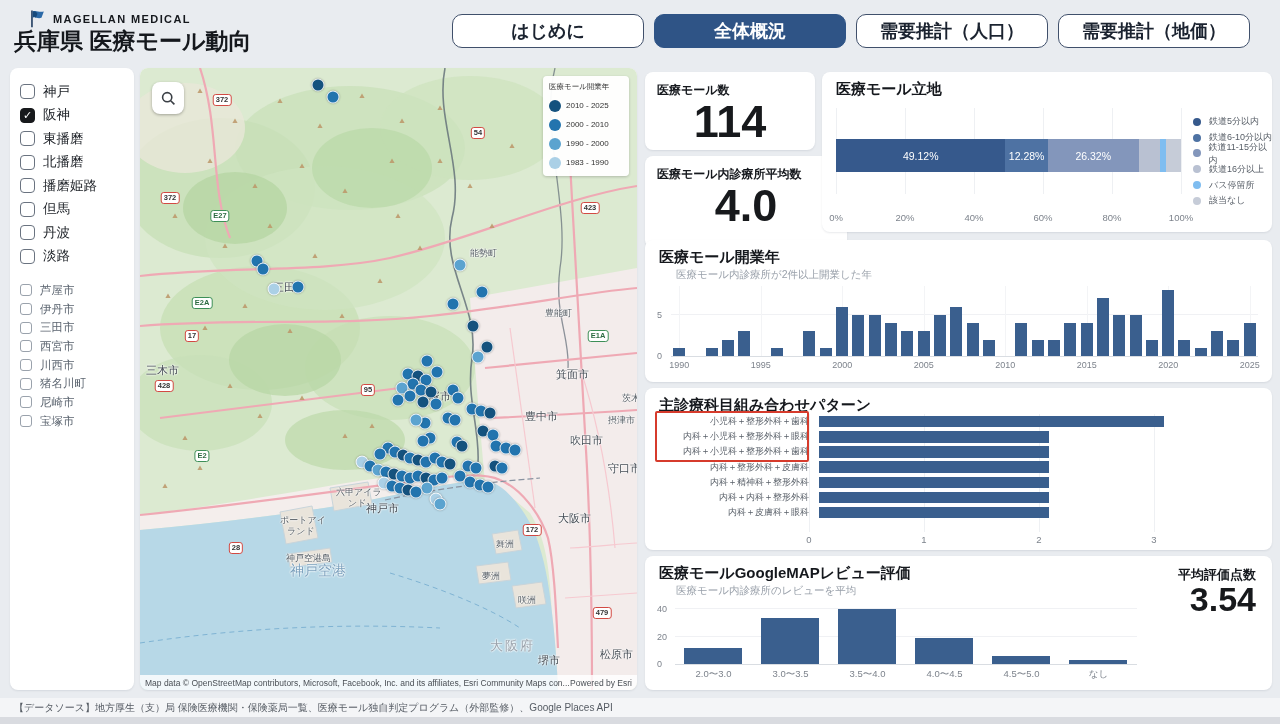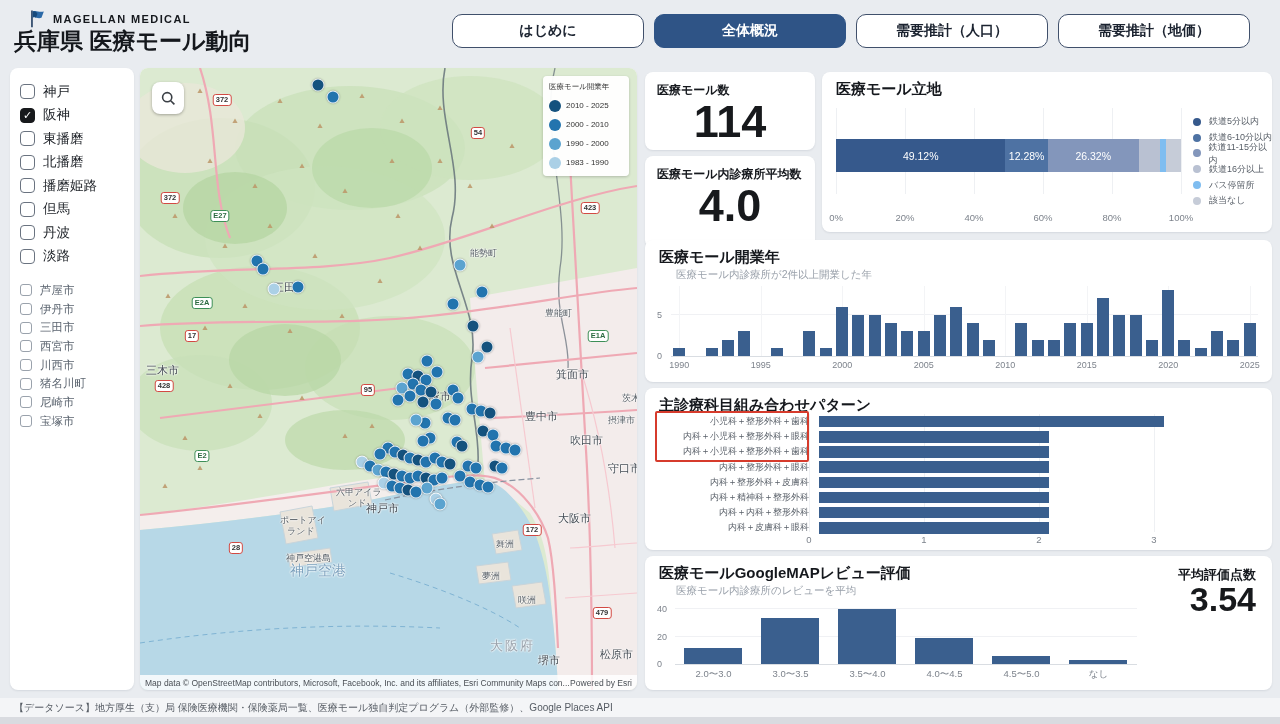--- a/index.html
+++ b/index.html
@@ -4,21 +4,21 @@
 <style>
   html,body{margin:0;padding:0;background:#e9ecf0;font-family:"Liberation Sans","DejaVu Sans",sans-serif;}
   .app{position:relative;width:1280px;height:724px;background:#e9ecf0;overflow:hidden;}
   .card{position:absolute;background:#fff;border-radius:8px;box-shadow:0 1px 2px rgba(40,50,70,.10);}
   
   .brand{position:absolute;left:28px;top:9px;display:flex;align-items:center;gap:6px;}
   .brand span{font-size:11px;font-weight:700;letter-spacing:1.4px;color:#15181d;}
   .page-title{position:absolute;left:14px;top:26px;font-size:23px;font-weight:700;color:#15181d;}
   .tabs{position:absolute;right:30px;top:14px;display:flex;gap:10px;}
   .tab{width:192px;height:34px;border-radius:10px;border:1.6px solid #40506b;background:#fff;
-       font-size:14px;font-weight:700;color:#1b2330;display:flex;align-items:center;justify-content:center;cursor:pointer;
+       font-size:18px;font-weight:700;color:#1b2330;display:flex;align-items:center;justify-content:center;cursor:pointer;
        font-family:inherit;}
   .tab.active{background:#2f5486;border-color:#2f5486;color:#fff;}
   
   .sidebar{left:10px;top:68px;width:124px;height:622px;padding:12px 10px;box-sizing:border-box;}
   .chk-row{display:flex;align-items:center;gap:8px;cursor:pointer;}
   .chk-row.region{height:23.5px;font-size:13.5px;color:#20242a;}
   .chk-row.city{height:18.7px;font-size:11.5px;color:#5c6570;}
   .cb{flex:0 0 auto;width:15px;height:15px;border:1.6px solid #6a7380;border-radius:4px;background:#fff;
       display:flex;align-items:center;justify-content:center;font-size:11px;color:#fff;box-sizing:border-box;}
   .chk-row.city .cb{width:12px;height:12px;border-color:#9aa2ac;border-radius:3px;}
@@ -450,21 +450,21 @@
       <span>Powered by Esri</span>
     </div>
   </section>
 
   <div class="right">
 
     <div class="card kpi" style="top:4px;height:78px;">
       <div class="t">医療モール数</div>
       <div class="v">114</div>
     </div>
-    <div class="card kpi" style="top:88px;height:92px;">
+    <div class="card kpi" style="top:88px;height:92px;padding-left:32px;">
       <div class="t">医療モール内診療所平均数</div>
       <div class="v">4.0</div>
     </div>
 
     <div class="card loc">
       <div class="ctitle">医療モール立地</div>
       <div class="loc-plot">
         <div id="loc-grids">
             <div class="loc-grid" style="left: 0px;"></div>
             <div class="loc-grid" style="left: 69px;"></div>
@@ -601,26 +601,20 @@
               <div class="hbar" style="width: 230px;"></div>
             </div>
           </div>
           <div class="combo-row">
             <span class="lab">内科＋小児科＋整形外科＋歯科</span>
             <div class="track">
               <div class="hbar" style="width: 230px;"></div>
             </div>
           </div>
           <div class="combo-row">
-            <span class="lab">内科＋整形外科＋眼科</span>
-            <div class="track">
-              <div class="hbar" style="width: 230px;"></div>
-            </div>
-          </div>
-          <div class="combo-row">
             <span class="lab">内科＋整形外科＋皮膚科</span>
             <div class="track">
               <div class="hbar" style="width: 230px;"></div>
             </div>
           </div>
           <div class="combo-row">
             <span class="lab">内科＋精神科＋整形外科</span>
             <div class="track">
               <div class="hbar" style="width: 230px;"></div>
             </div>

